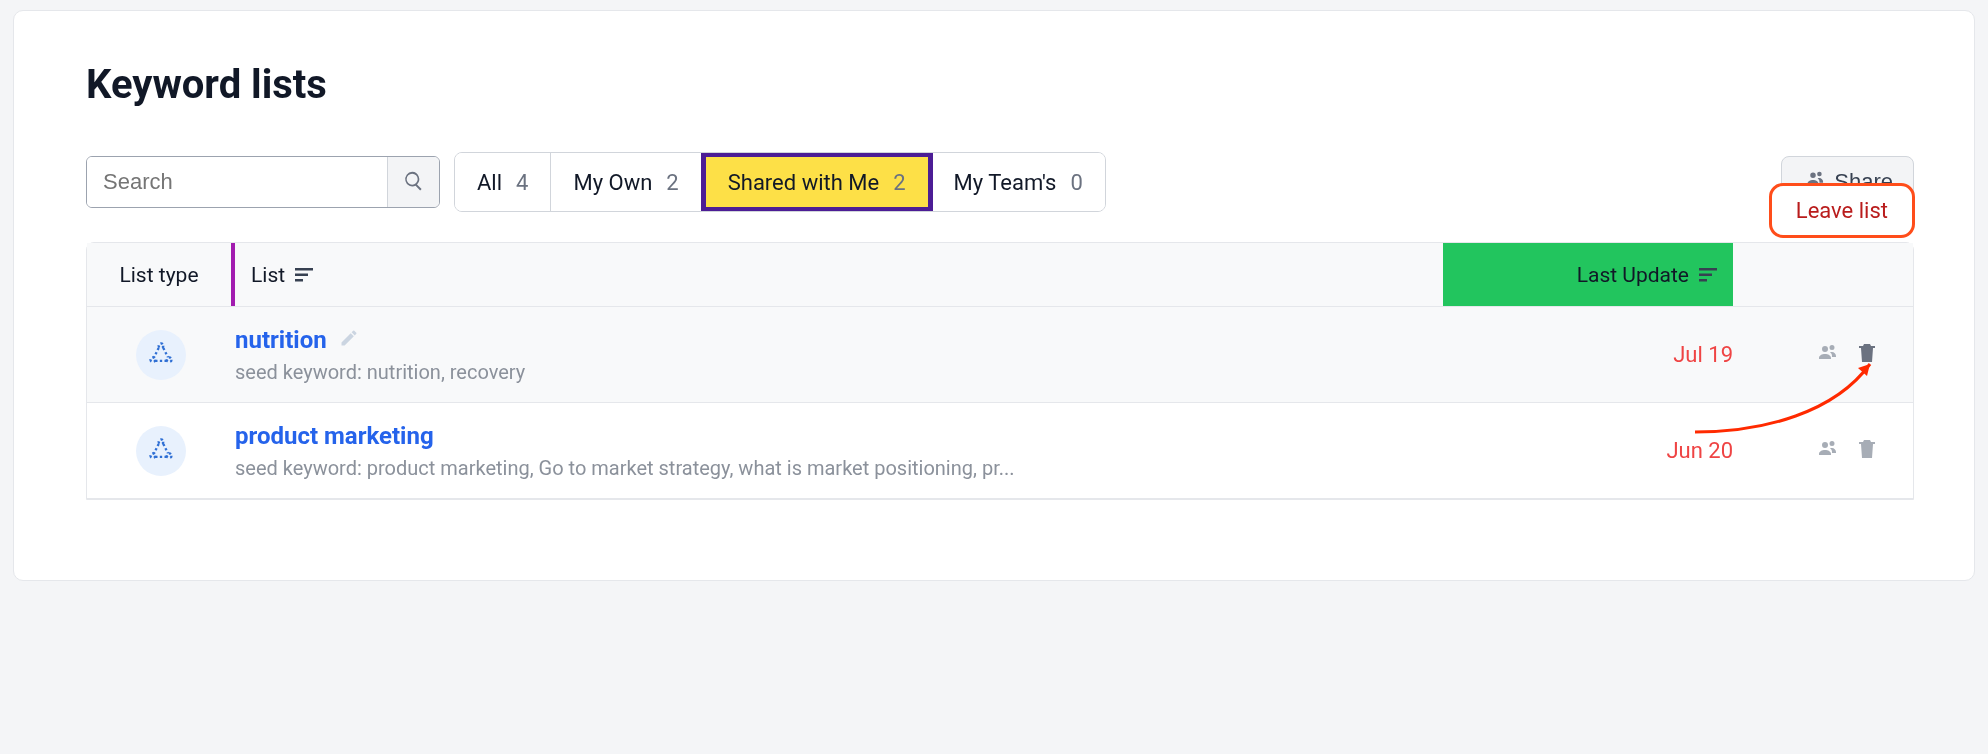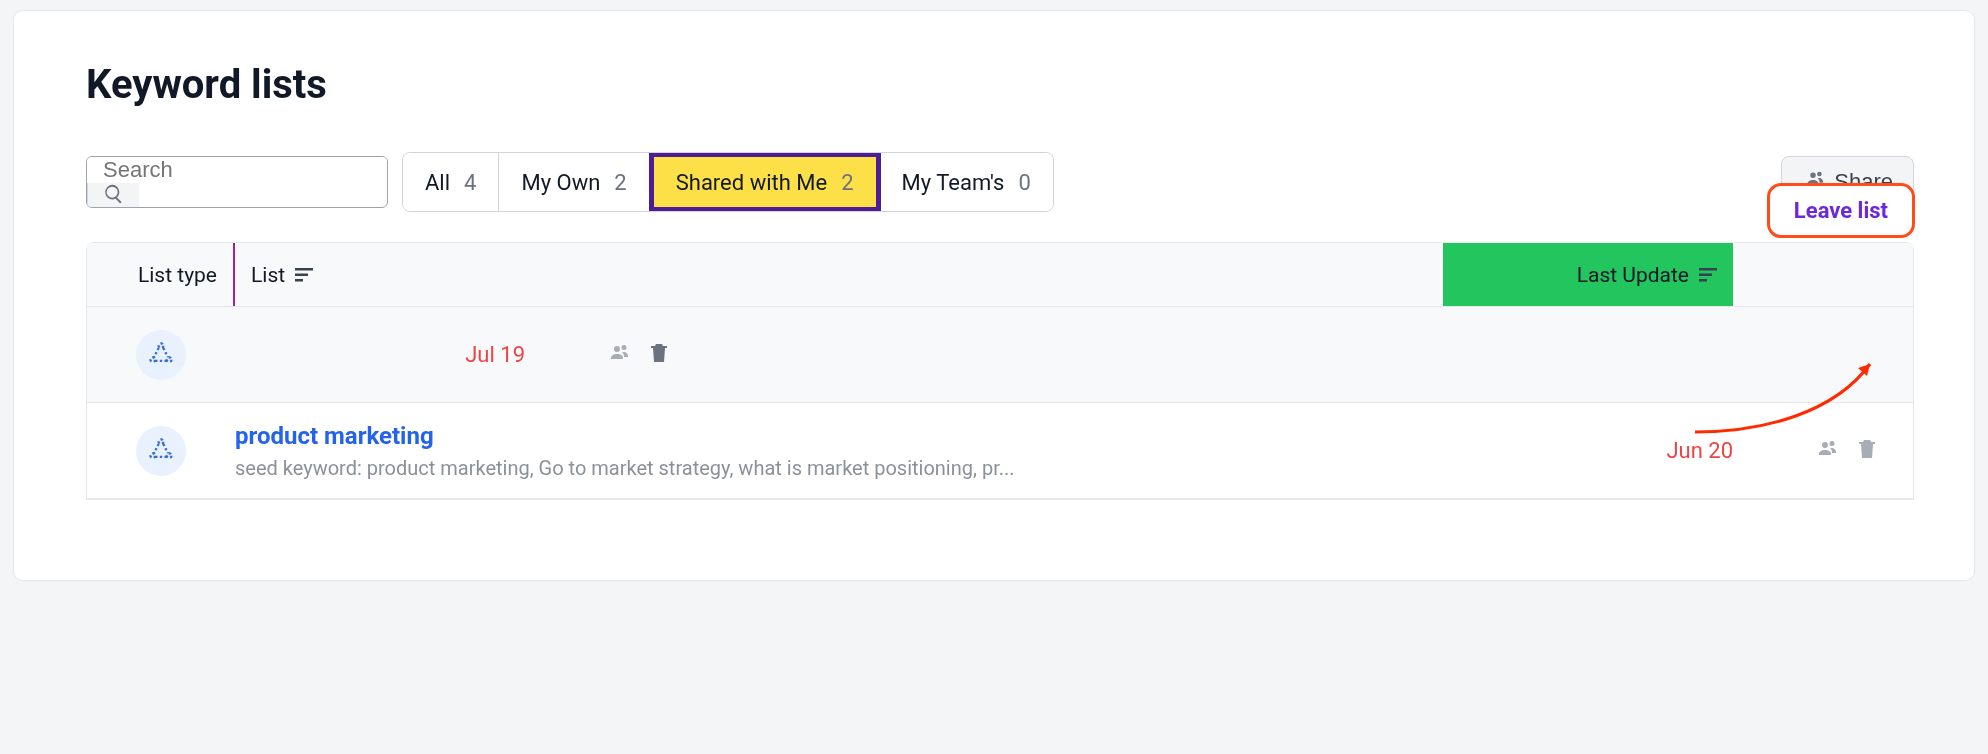--- a/index.html
+++ b/index.html
@@ -29,21 +29,20 @@
     gap: 14px;
     margin-bottom: 30px;
   }
   .search-wrap {
     display: flex;
     align-items: stretch;
     border: 1px solid #9ca3af;
     border-radius: 6px;
     overflow: hidden;
     height: 52px;
-    flex-direction: column;
   }
   .search-input {
     border: none;
     outline: none;
     font-size: 22px;
     padding: 0 16px;
     width: 300px;
     color: #6b7280;
   }
   .search-btn {
@@ -119,21 +118,21 @@
   }
   .th {
     display: flex;
     align-items: center;
     font-size: 21px;
     color: #111827;
     padding: 0 16px;
     gap: 10px;
     position: relative;
   }
-  .th-listtype { width: 148px; border-right: 2px solid #a21caf; justify-content: flex-end; }
+  .th-listtype { width: 148px; border-right: 4px solid #a21caf; justify-content: center; }
   .th-list { flex: 1; align-items: center; }
   .th-update {
     width: 290px;
     justify-content: flex-end;
     background: #22c55e;
     position: relative;
   }
   .th-actions { width: 180px; position: relative; }
   .sort-icon { display: inline-flex; }
   .sort-icon svg { width: 18px; height: 14px; fill: #374151; }
@@ -183,24 +182,23 @@
 
   .tooltip {
     position: absolute;
     right: -2px;
     top: -60px;
     background: #fff;
     border: 3px solid #ff4d1a;
     border-radius: 14px;
     padding: 12px 24px;
     font-size: 22px;
-    color: #6d28d9;
+    color: #b91c1c;
     white-space: nowrap;
     z-index: 5;
-    font-weight: bold;
   }
   .arrow-annot {
     position: absolute;
     pointer-events: none;
   }
 </style>
 </head>
 <body>
 
 <div class="card">
@@ -283,20 +281,31 @@
           <svg viewBox="0 0 24 24">
               <g stroke="#2f6fd4" stroke-width="2" fill="none">
                 <circle cx="12" cy="4" r="2" stroke-dasharray="2 2"></circle>
                 <circle cx="5" cy="16" r="2" stroke-dasharray="2 2"></circle>
                 <circle cx="19" cy="16" r="2" stroke-dasharray="2 2"></circle>
                 <path d="M10 6 L6 14 M14 6 L18 14 M7 17 L17 17" stroke-dasharray="2 2"></path>
               </g>
             </svg>
         </span>
       </div>
+      <div class="cell-list">
+        <div class="list-title-row">
+          <a class="list-title">nutrition</a>
+          <span class="edit-icon">
+            <svg viewBox="0 0 24 24">
+                <path d="M3 17.25V21h3.75L17.81 9.94l-3.75-3.75L3 17.25zM20.71 7.04a1 1 0 000-1.41l-2.34-2.34a1 1 0 00-1.41 0l-1.83 1.83 3.75 3.75 1.83-1.83z"></path>
+              </svg>
+          </span>
+        </div>
+        <div class="list-sub">seed keyword: nutrition, recovery</div>
+      </div>
       <div class="cell-update">Jul 19</div>
       <div class="cell-actions">
         <span class="action-icon">
           <svg viewBox="0 0 24 24">
               <path d="M15 8a3 3 0 11-6 0 3 3 0 016 0zm-3 5c-3 0-6 1.5-6 4v1h12v-1c0-2.5-3-4-6-4zm7-9a2.5 2.5 0 100 5 2.5 2.5 0 000-5zm0 7c-.7 0-1.4.1-2 .3 1.2.9 2 2.1 2 3.7v1h4v-1c0-2-2-4-4-4z"></path>
             </svg>
         </span>
         <span class="action-icon dark">
           <svg viewBox="0 0 24 24">
               <path d="M6 7h12l-1 14H7L6 7zm3-4h6l1 2h4v2H4V5h4l1-2z"></path>

